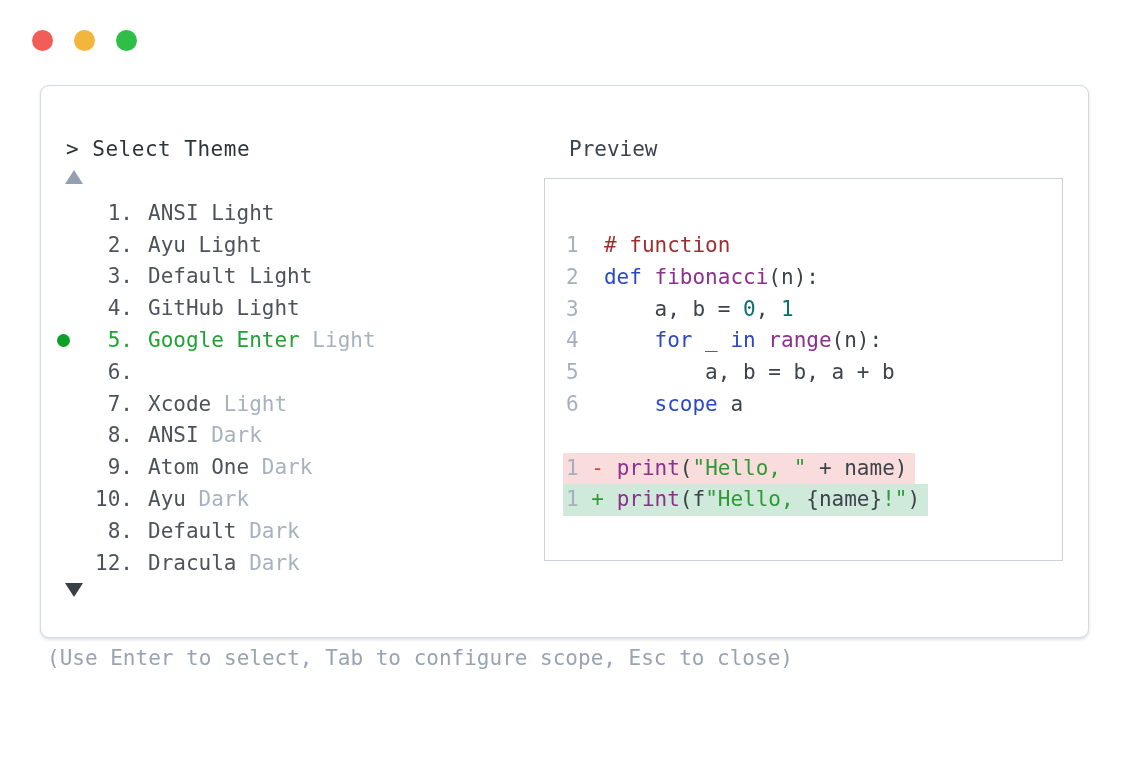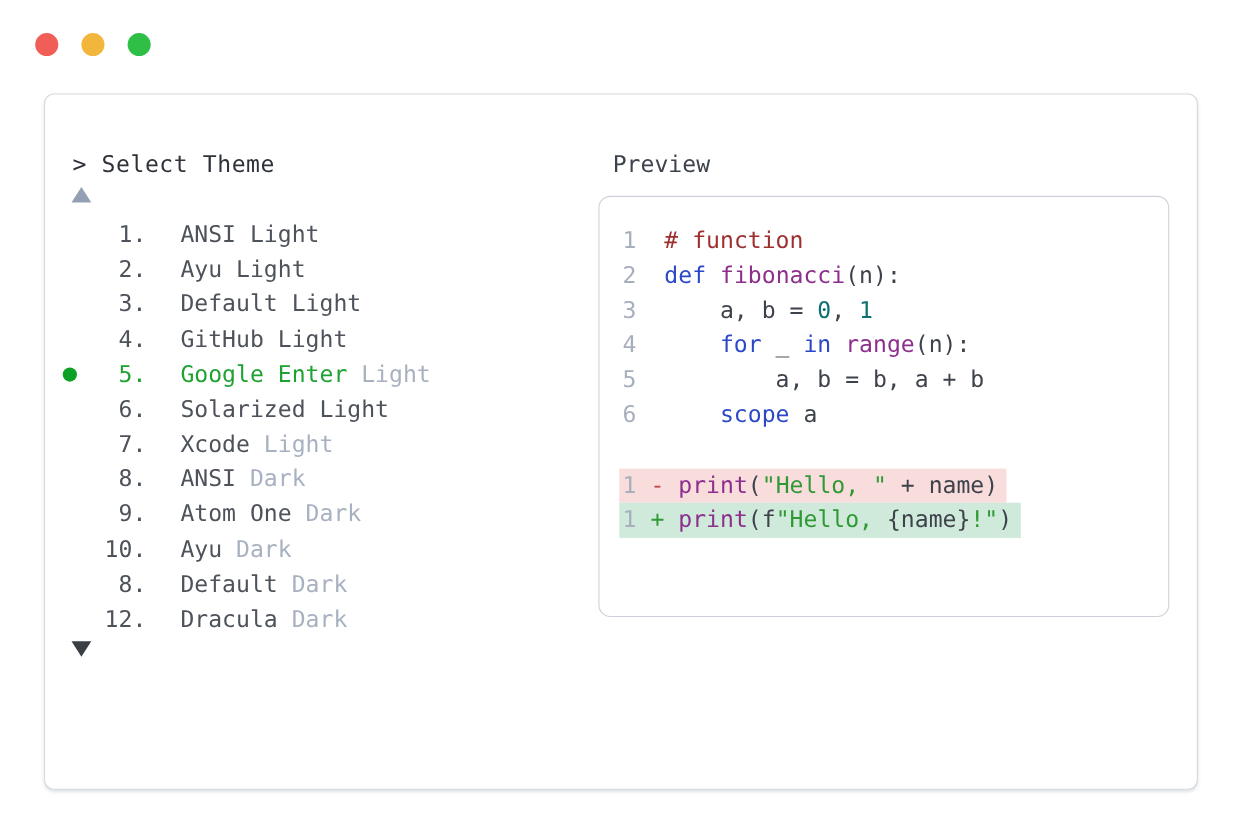--- a/index.html
+++ b/index.html
@@ -7,53 +7,53 @@
     font-family:"DejaVu Sans Mono","Liberation Mono",monospace; }
 
   
   .traffic { position:absolute; top:30px; left:32px; display:flex; gap:21px; }
   .dot { width:21px; height:21px; border-radius:50%; }
   .dot.red    { background:var(--traffic-red); }
   .dot.yellow { background:var(--traffic-yellow); }
   .dot.green  { background:var(--traffic-green); }
 
   
-  .window { position:absolute; left:40px; top:85px; width:1049px; height:633px;
+  .window { position:absolute; left:40px; top:85px; width:1049px; height:553px;
     background:#fff; border:1.5px solid #d5d9e0; border-radius:9px;
     box-shadow:0 1.5px 3px rgba(160,168,180,0.35); }
 
   .select-header { position:absolute; left:25px; top:47px; font-size:21px;
     line-height:32px; color:var(--header-text); letter-spacing:0.5px; white-space:pre; }
 
   .tri { position:absolute; width:0; height:0;
     border-left:9px solid transparent; border-right:9px solid transparent; }
   .tri-up   { left:24px; top:84px;  border-bottom:14px solid var(--scroll-up-arrow); }
   .tri-down { left:24px; top:497px; border-top:14px solid var(--scroll-down-arrow); }
 
   .theme-list { position:absolute; left:0; top:111px; width:500px; }
   .theme-row { display:flex; align-items:center; height:31.8px; padding-left:14px;
     font-size:21px; white-space:pre; cursor:default; }
   .marker { width:34px; display:flex; align-items:center; }
   .bullet { width:13px; height:13px; border-radius:50%; margin-left:2px;
     background:var(--bullet-green); }
   .num { width:44px; text-align:right; margin-right:15px; color:var(--dark-text); }
-  .tname { color:var(--dark-text);margin-left:16px; }
+  .tname { color:var(--dark-text); }
   .theme-row.selected .num,
   .theme-row.selected .tname { color:var(--selected-green); }
   .tmuted { color:var(--muted); }
 
   .help-text { position:absolute; left:6px; top:556px; font-size:21px;
     line-height:32px; color:var(--help-text); white-space:pre; }
 
   
-  .preview-label { position:absolute; left:516px; top:47px; font-size:21px;
+  .preview-label { position:absolute; left:528px; top:47px; font-size:21px;
     line-height:32px; color:var(--preview-label); }
   .preview-box { position:absolute; left:503px; top:92px; width:519px; height:383px;
-    background:#fff; border:1.5px solid #ccd1d9; border-radius:11px;
-    padding:24px 0 0 21px; overflow:hidden; }
+    background:#fff; border:1.5px solid #ccd1d9; border-radius:0;
+    padding:51px 0 0 21px; overflow:hidden; }
 
   .code-line { font-size:21px; line-height:31.8px; height:31.8px; white-space:pre;
     width:fit-content; }
   .code-line.removed { background:var(--removed-bg); padding:0 8px 0 3px; margin-left:-3px; }
   .code-line.added   { background:var(--added-bg);   padding:0 8px 0 3px; margin-left:-3px; }
 
   .seg-ln  { color:var(--ln); }
   .seg-pl  { color:var(--pl); }
   .seg-cm  { color:var(--cm); }
   .seg-kw  { color:var(--kw); }
@@ -77,31 +77,32 @@
   <div class="select-header"><span>&gt;</span><span> </span><span>Select Theme</span></div>
 
   <div class="tri tri-up"></div>
 
   <div class="theme-list">
       <div class="theme-row"><span class="marker"></span><span class="num">1.</span><span class="tname">ANSI Light</span></div>
       <div class="theme-row"><span class="marker"></span><span class="num">2.</span><span class="tname">Ayu Light</span></div>
       <div class="theme-row"><span class="marker"></span><span class="num">3.</span><span class="tname">Default Light</span></div>
       <div class="theme-row"><span class="marker"></span><span class="num">4.</span><span class="tname">GitHub Light</span></div>
       <div class="theme-row selected"><span class="marker"><span class="bullet"></span></span><span class="num">5.</span><span class="tname">Google Enter</span><span class="tmuted"> Light</span></div>
-      <div class="theme-row"><span class="marker"></span><span class="num">6.</span><span class="tname">Solarized Light</span></div>
+      <div class="theme-row"><span class="marker"></span><span class="num">6.</span></div>
       <div class="theme-row"><span class="marker"></span><span class="num">7.</span><span class="tname">Xcode</span><span class="tmuted"> Light</span></div>
       <div class="theme-row"><span class="marker"></span><span class="num">8.</span><span class="tname">ANSI</span><span class="tmuted"> Dark</span></div>
       <div class="theme-row"><span class="marker"></span><span class="num">9.</span><span class="tname">Atom One</span><span class="tmuted"> Dark</span></div>
       <div class="theme-row"><span class="marker"></span><span class="num">10.</span><span class="tname">Ayu</span><span class="tmuted"> Dark</span></div>
       <div class="theme-row"><span class="marker"></span><span class="num">8.</span><span class="tname">Default</span><span class="tmuted"> Dark</span></div>
       <div class="theme-row"><span class="marker"></span><span class="num">12.</span><span class="tname">Dracula</span><span class="tmuted"> Dark</span></div>
     </div>
 
   <div class="tri tri-down"></div>
 
+  <div class="help-text">(Use Enter to select, Tab to configure scope, Esc to close)</div>
 
   <div class="preview-label">Preview</div>
 
   <div class="preview-box">
       <div class="code-line"><span class="seg-ln">1</span><span class="seg-pl">  </span><span class="seg-cm"># function</span></div>
       <div class="code-line"><span class="seg-ln">2</span><span class="seg-pl">  </span><span class="seg-kw">def</span><span class="seg-pl"> </span><span class="seg-ti">fibonacci</span><span class="seg-pl">(n):</span></div>
       <div class="code-line"><span class="seg-ln">3</span><span class="seg-pl">      a, b = </span><span class="seg-nu">0</span><span class="seg-pl">, </span><span class="seg-nu">1</span></div>
       <div class="code-line"><span class="seg-ln">4</span><span class="seg-pl">      </span><span class="seg-kw">for</span><span class="seg-pl"> _ </span><span class="seg-kw">in</span><span class="seg-pl"> </span><span class="seg-ti">range</span><span class="seg-pl">(n):</span></div>
       <div class="code-line"><span class="seg-ln">5</span><span class="seg-pl">          a, b = b, a + b</span></div>
       <div class="code-line"><span class="seg-ln">6</span><span class="seg-pl">      </span><span class="seg-kw">scope</span><span class="seg-pl"> a</span></div>

